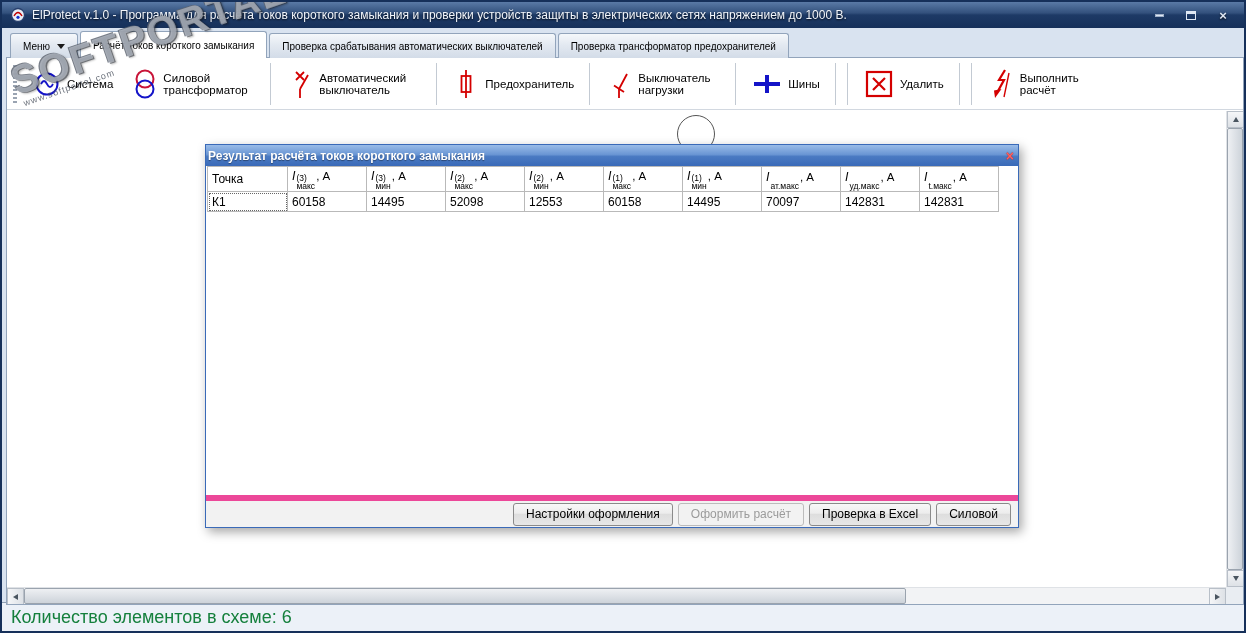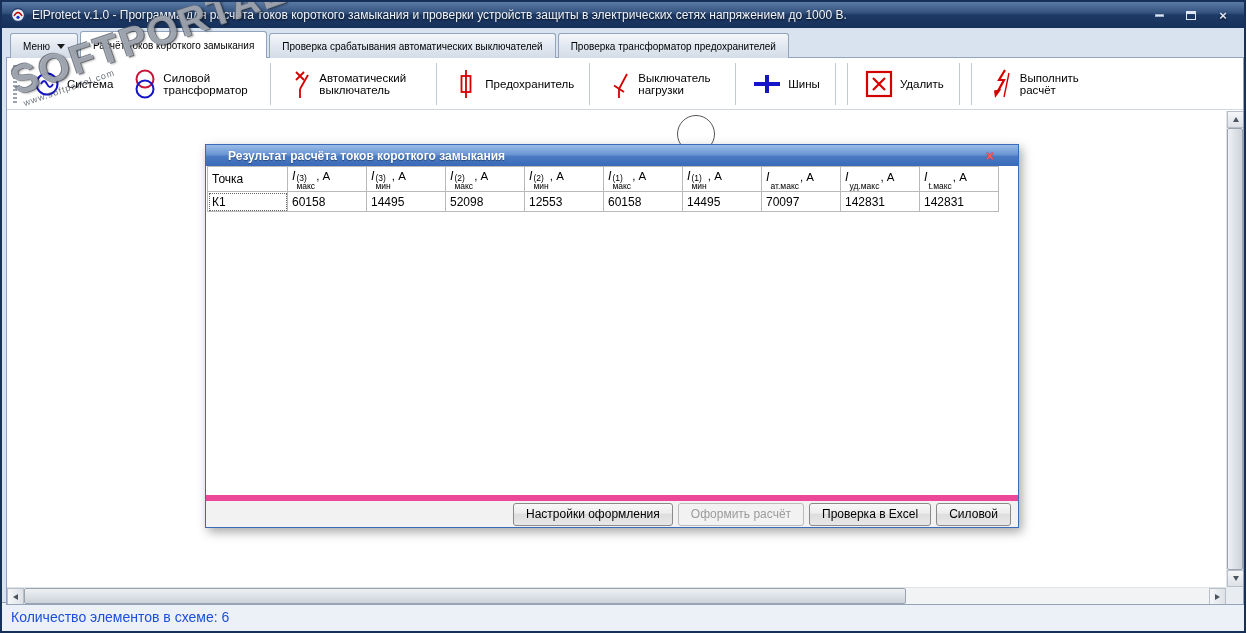--- a/index.html
+++ b/index.html
@@ -52,21 +52,21 @@
   
   .canvas{position:absolute;top:53px;left:0;right:0;bottom:0;background:#fff;overflow:hidden;}
   .schematic-circle{position:absolute;left:670px;top:4px;width:38px;height:38px;border:1.5px solid #555;border-radius:50%;z-index:1;background:#fff;}
   
   .dialog{
     position:absolute;left:198px;top:33px;width:814px;height:384px;z-index:10;
     background:#fdfdfd;border:1px solid #3a6ab8;box-shadow:3px 4px 10px rgba(0,0,0,.35);
     display:flex;flex-direction:column;
   }
   .dlg-titlebar{
-    height:21px;flex:0 0 21px;display:flex;align-items:center;padding:0 22px;
+    height:21px;flex:0 0 21px;display:flex;align-items:center;padding:0 2px;
     background:linear-gradient(180deg,#9abce8 0%,#6a96d4 45%,#4a7ac2 55%,#3a6ab8 100%);
     color:#fff;font-size:12px;font-weight:bold;text-shadow:0 1px 1px rgba(0,0,0,.4);
   }
   .dlg-titlebar .dlg-title{flex:1;}
   .dlg-close{color:#ff5f5f;font-weight:bold;font-size:14px;line-height:14px;padding:0 2px;text-shadow:0 0 1px #802020;}
   .dlg-body{flex:1;background:#fff;position:relative;overflow:hidden;}
   table.results{border-collapse:collapse;table-layout:fixed;margin:0 0 0 1px;width:791px;background:#fff;}
   table.results th,table.results td{
     border:1px solid #b9b9b9;font-size:12px;font-weight:normal;text-align:left;
     padding:1px 4px;height:20px;overflow:hidden;white-space:nowrap;
@@ -98,21 +98,21 @@
   .tri-down{width:0;height:0;border-left:3.5px solid transparent;border-right:3.5px solid transparent;border-top:5px solid #4a5560;}
   .tri-left{width:0;height:0;border-top:3.5px solid transparent;border-bottom:3.5px solid transparent;border-right:5px solid #4a5560;}
   .tri-right{width:0;height:0;border-top:3.5px solid transparent;border-bottom:3.5px solid transparent;border-left:5px solid #4a5560;}
   .vthumb{flex:1;margin:0;background:linear-gradient(90deg,#eef0f3,#cdd3da);border:1px solid #9aa3ae;border-radius:2px;}
   .hthumb{width:882px;background:linear-gradient(180deg,#eef0f3,#cdd3da);border:1px solid #9aa3ae;border-radius:2px;}
   .htrack-rest{flex:1;}
   
   .statusbar{
     position:absolute;left:0;right:0;bottom:0;height:29px;
     background:#ecf1f8;border-top:1px solid #8fa0b4;
-    display:flex;align-items:center;padding-left:9px;font-size:14px;color:#1d4ed8;text-align:right;
+    display:flex;align-items:center;padding-left:9px;font-size:18px;color:#15803d;text-align:right;
   }
 </style>
 </head>
 <body>
 
 <div class="window">
 
   <div class="titlebar">
     <span style="display:inline-flex;">
       <svg width="16" height="16" viewBox="0 0 16 16">

